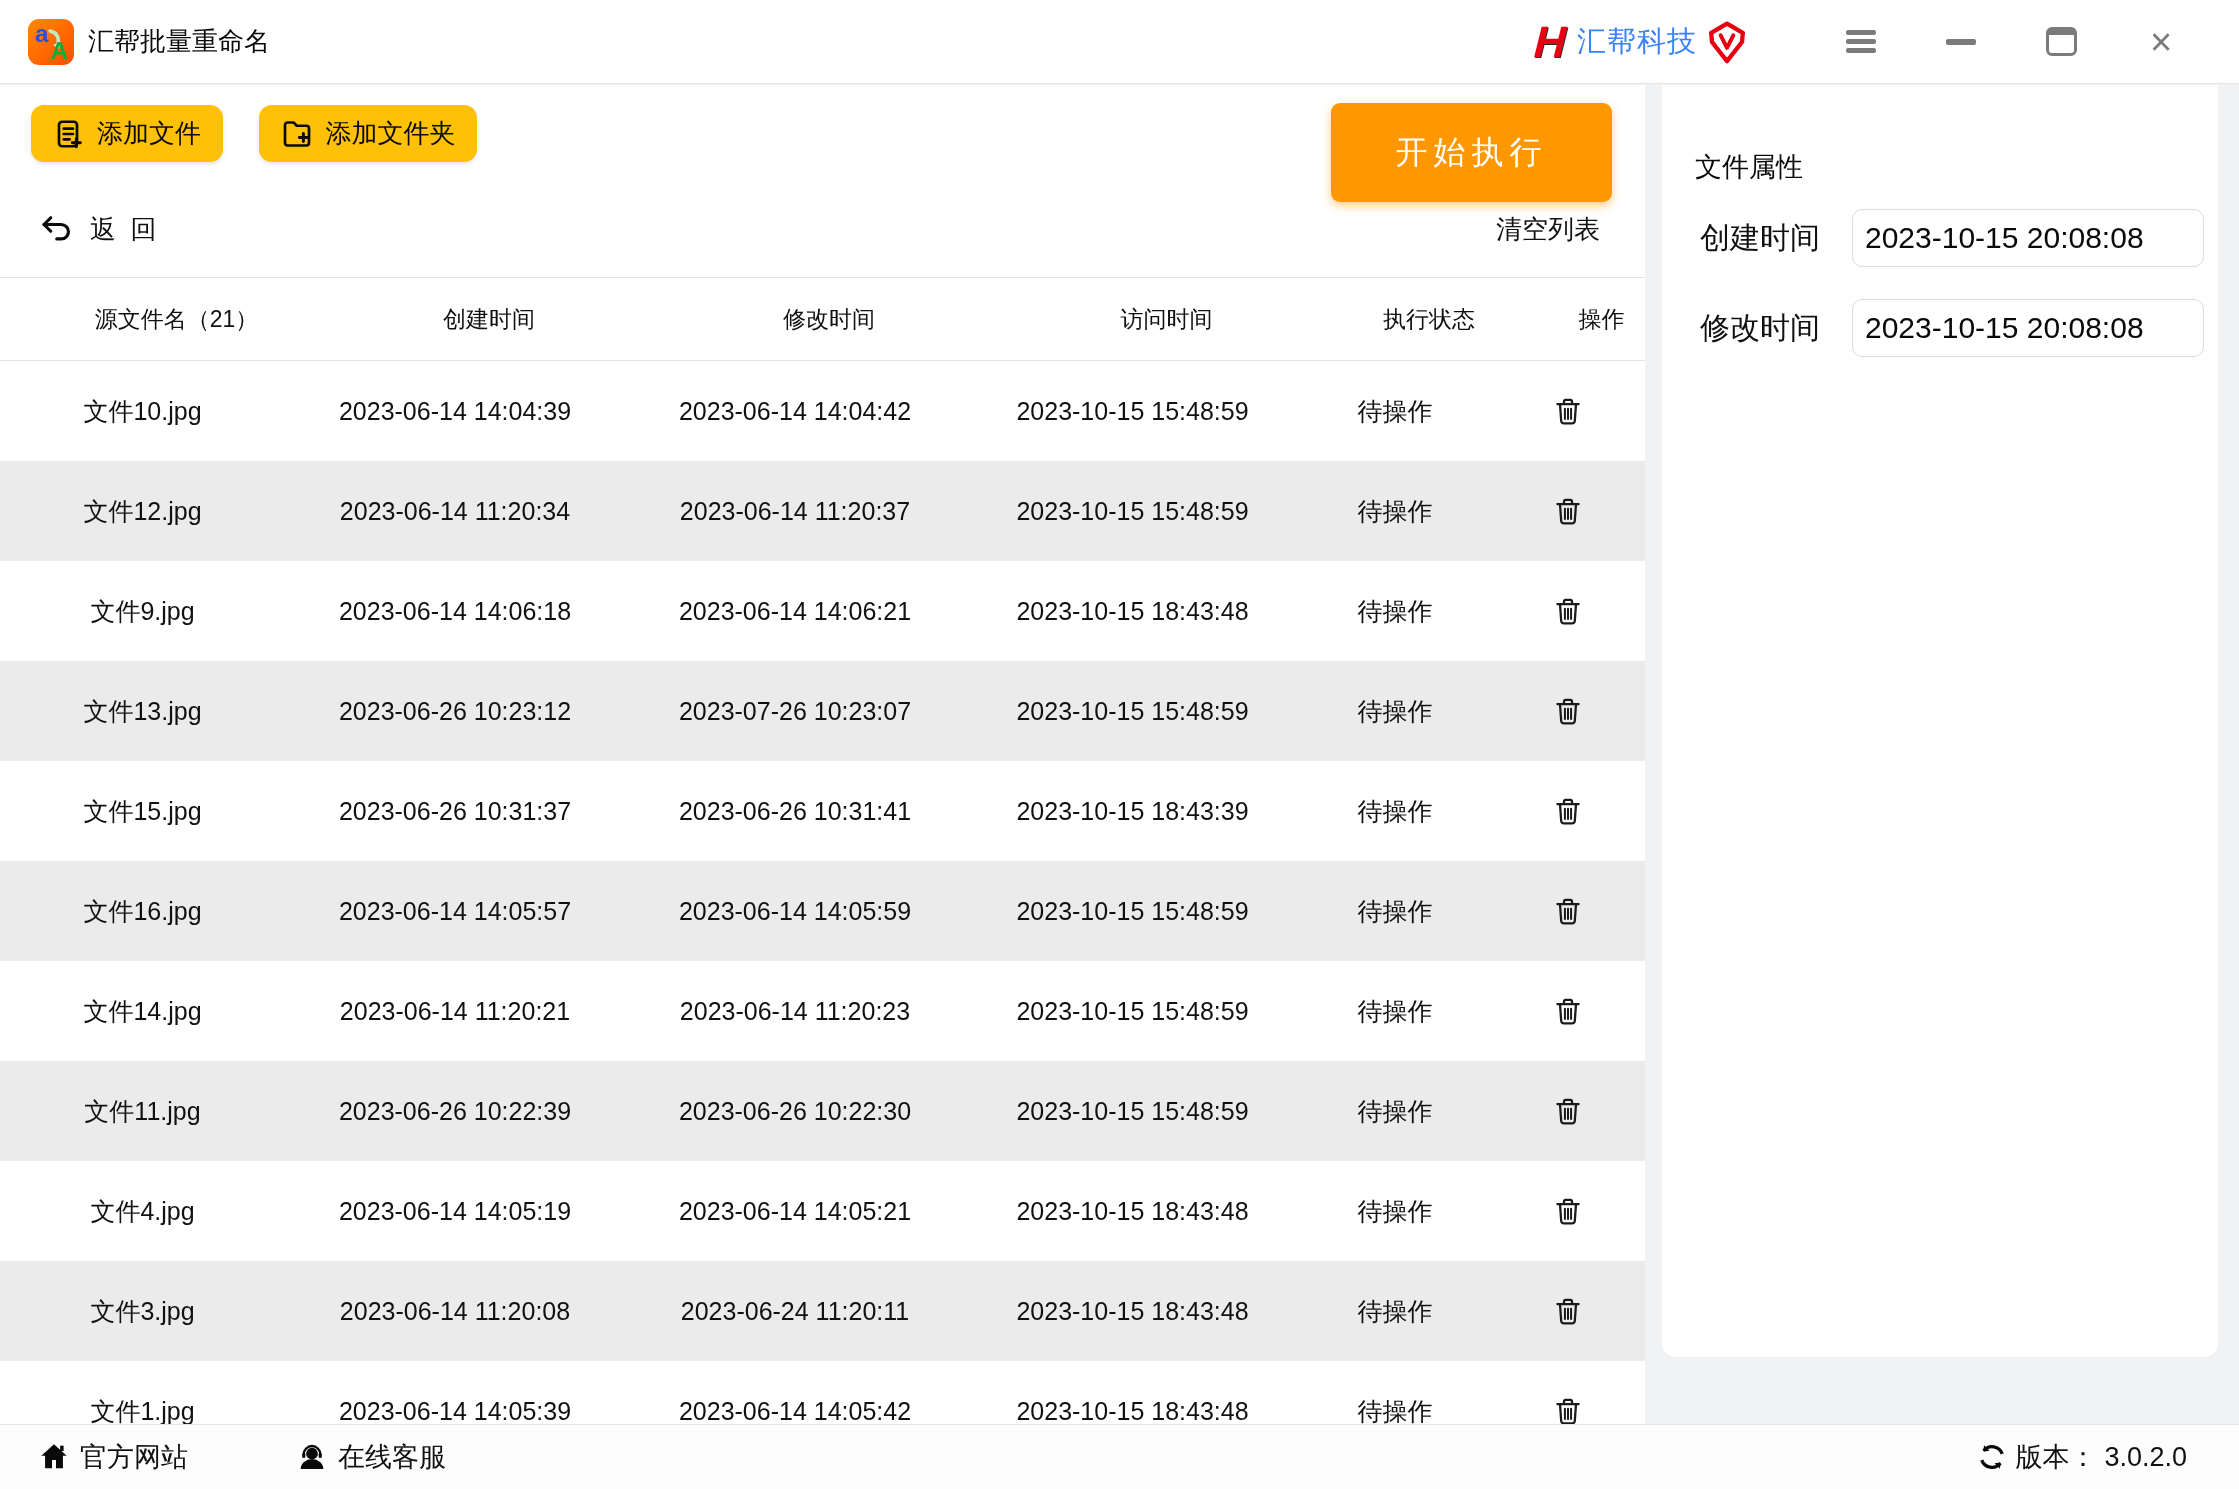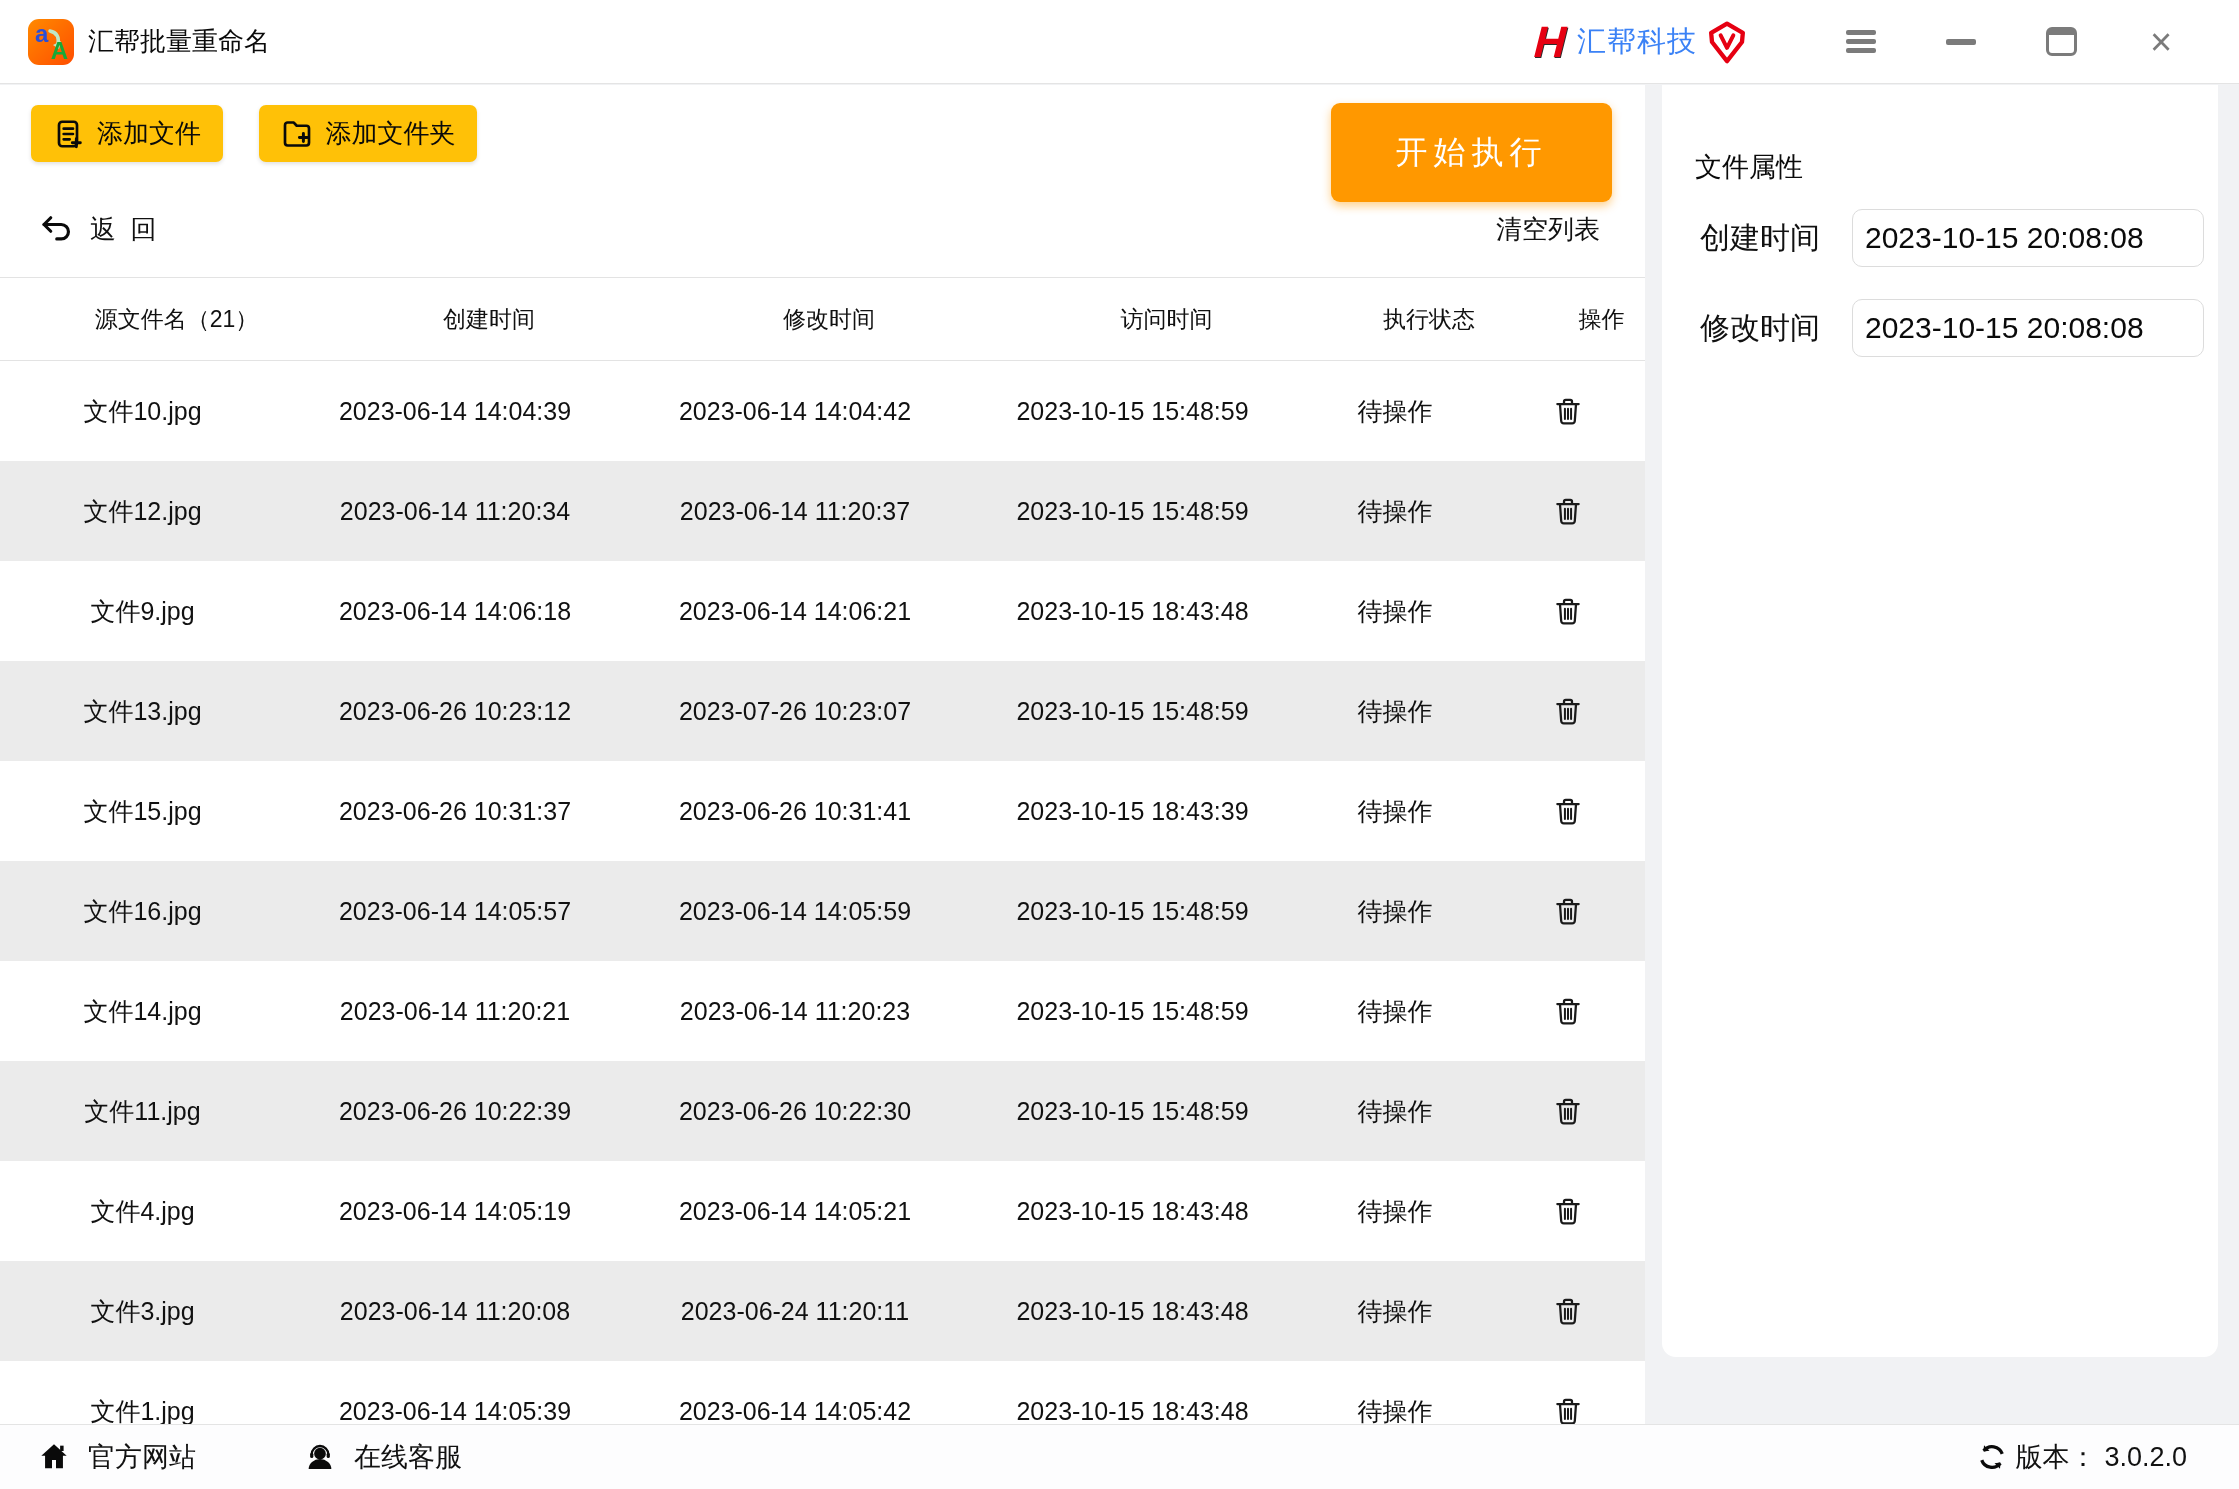--- a/index.html
+++ b/index.html
@@ -26,21 +26,21 @@
   .menu-ic { width:30px; }
   .menu-ic div { height:5px; background:#7b7b7b; border-radius:2px; margin:4px 0; }
   .min-ic { width:30px; height:6px; background:#7b7b7b; border-radius:2px; }
   .max-ic { width:31px; height:29px; border:3px solid #7b7b7b; border-top:8px solid #7b7b7b; border-radius:6px; }
   .close-ic { font-size:38px; color:#7b7b7b; font-weight:400; line-height:1; }
 
   
   .main { position:absolute; left:0; top:85px; width:1645px; height:1339px; background:#fff; overflow:hidden; }
   .toolbar { position:relative; height:96px; padding:20px 31px 0; }
   .btn-yellow { display:inline-flex; align-items:center; gap:12px; height:57px; padding:0 22px;
-                background:#ffc107; border:none; border-radius:7px; font-size:26px; color:#0a0a0a;
+                background:#ffc107; border:none; border-radius:13px; font-size:26px; color:#0a0a0a;
                 font-family:Liberation Mono, monospace; box-shadow:0 2px 4px rgba(0,0,0,.12); cursor:pointer; }
   .btn-yellow + .btn-yellow { margin-left:32px; }
   .btn-start { position:absolute; right:33px; top:18px; width:281px; height:99px; background:#ff9800;
                border:none; border-radius:9px; color:#fff; font-size:32px; letter-spacing:6px;
                font-family:inherit; box-shadow:0 4px 10px rgba(255,152,0,.45); cursor:pointer; }
   .listbar { display:flex; align-items:center; height:97px; padding:0 45px 0 38px;
              border-bottom:1px solid #e3e3e3; }
   .backgroup { display:flex; align-items:center; gap:16px; cursor:pointer; }
   .back-label { font-size:26px; white-space:pre; }
   .clear-label { margin-left:auto; font-size:26px; cursor:pointer; }
@@ -59,21 +59,21 @@
   .prop-row { display:flex; align-items:center; margin-left:38px; }
   .prop-row.first { margin-top:24px; }
   .prop-row.second { margin-top:32px; }
   .prop-label { font-size:30px; width:152px; }
   .prop-input { width:352px; height:58px; border:1px solid #dcdcdc; border-radius:10px; font-size:30px;
                 font-family:inherit; color:#0a0a0a; padding:0 12px; background:#fff; }
 
   
   .statusbar { position:absolute; left:0; bottom:0; right:0; height:65px; background:#fdfdfe;
                border-top:1px solid #e4e4e4; display:flex; align-items:center; padding:0 52px 0 38px; z-index:5; }
-  .sb-item { display:flex; align-items:center; gap:18px; font-size:27px; cursor:pointer; }
+  .sb-item { display:flex; align-items:center; gap:10px; font-size:27px; cursor:pointer; }
   .sb-item + .sb-item { margin-left:108px; }
   .sb-version { margin-left:auto; display:flex; align-items:center; gap:8px; font-size:27px; cursor:pointer; }
 
   svg { display:block; }
 </style>
 </head>
 <body>
 
 <div class="app">
 

